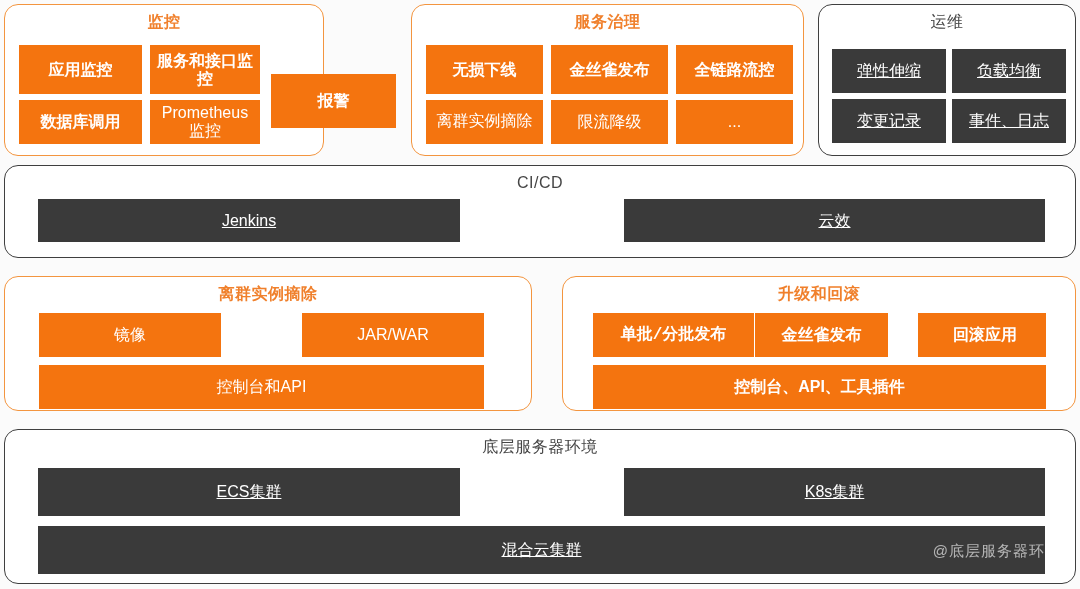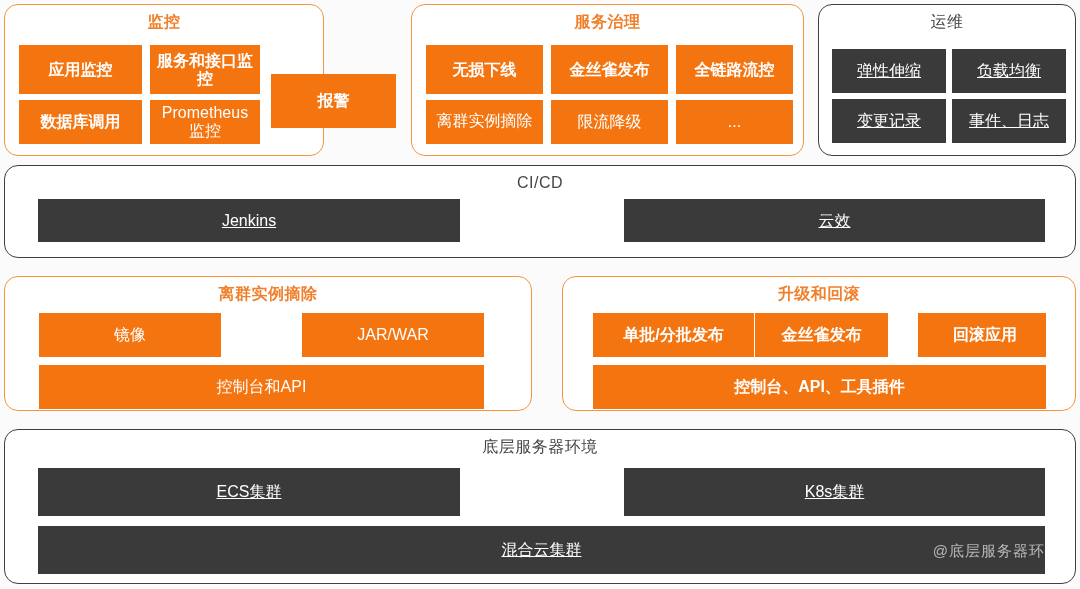--- a/index.html
+++ b/index.html
@@ -131,21 +131,21 @@
     <div class="card orange thin" style="left:34px; top:36px; width:182px; height:44px;">镜像</div>
 
     <div class="card orange thin" style="left:297px; top:36px; width:182px; height:44px;">JAR/WAR</div>
 
     <div class="card orange thin" style="left:34px; top:88px; width:445px; height:44px;">控制台和API</div>
   </div>
 
   <div class="panel orange" style="left:562px; top:276px; width:514px; height:135px;">
     <div class="panel-title orange">升级和回滚</div>
 
-    <div class="card orange" style="left:30px; top:36px; width:161px; height:44px;">单批/分批发布</div>
+    <div class="card orange" style="left:30px; top:36px; width:161px; height:44px;font-family:Liberation Mono, monospace;">单批/分批发布</div>
 
     <div class="card orange" style="left:192px; top:36px; width:133px; height:44px;">金丝雀发布</div>
 
     <div class="card orange" style="left:355px; top:36px; width:128px; height:44px;padding-left:12px;">回滚应用</div>
 
     <div class="card orange" style="left:30px; top:88px; width:453px; height:44px;">控制台、API、工具插件</div>
   </div>
 
   <div class="panel dark" style="left:4px; top:429px; width:1072px; height:155px;">
     <div class="panel-title dark">底层服务器环境</div>

